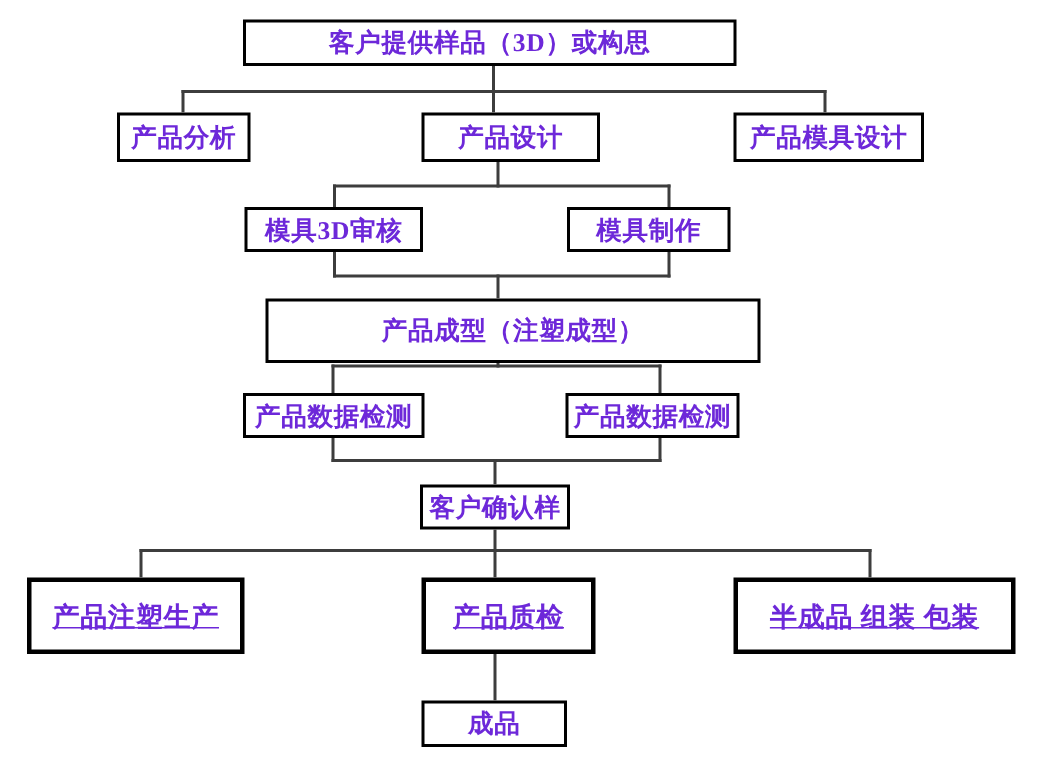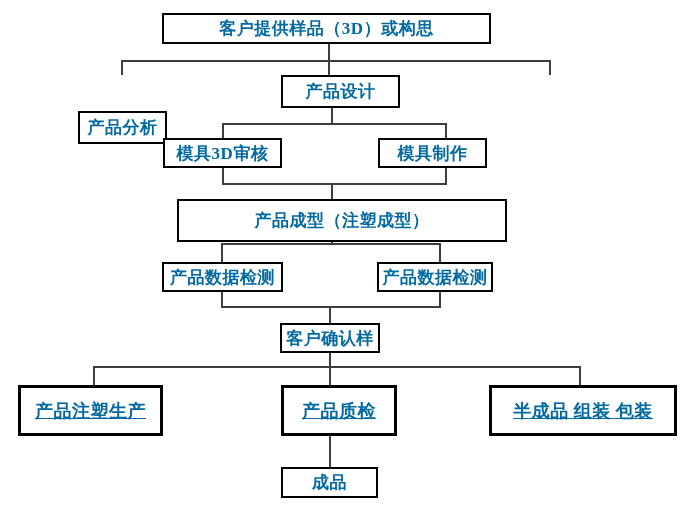--- a/index.html
+++ b/index.html
@@ -9,38 +9,38 @@
     height: 510px;
     background: #ffffff;
     font-family: "Liberation Serif", "DejaVu Serif", serif;
     overflow: hidden;
   }
   .node {
     position: absolute;
     box-sizing: border-box;
     border: 2px solid #000000;
     background: #ffffff;
-    color: #0369a1;
+    color: #6d28d9;
     font-weight: bold;
     font-size: 17px;
     display: flex;
     align-items: center;
     justify-content: center;
     text-align: center;
     white-space: nowrap;
     letter-spacing: 0.5px;
   }
   .node.thick { border-width: 3px; font-size: 18px; text-decoration: underline; }
   .ln { position: absolute; background: #3d3d3d; }
   .hl { height: 2px; }
   .vl { width: 2px; }
 
   
   #n-provide       { left:162px; top:13px;  width:329px; height:31px; }
-  #n-analysis      { left:78px;  top:75px;  width:89px;  height:33px;margin-top:36px; }
+  #n-analysis      { left:78px;  top:75px;  width:89px;  height:33px; }
   #n-design        { left:281px; top:75px;  width:119px;  height:33px; }
   #n-mold-design   { left:489px; top:75px;  width:127px; height:33px; }
   #n-mold-review   { left:163px; top:138px; width:119px; height:30px; }
   #n-mold-making   { left:378px; top:138px; width:109px; height:30px; }
   #n-molding       { left:177px; top:199px; width:330px; height:43px; }
   #n-data-test     { left:162px; top:262px; width:121px; height:30px; }
   #n-func-assembly { left:377px; top:262px; width:116px; height:30px; }
   #n-confirm       { left:280px; top:323px; width:100px; height:30px; }
   #n-injection     { left:18px;  top:385px; width:145px; height:51px; }
   #n-qc            { left:281px; top:385px; width:116px;  height:51px; }
@@ -81,20 +81,21 @@
   <div class="ln hl" style="left:93px; top:366px; width:488px;"></div>
   <div class="ln vl" style="left:93px; top:366px; height:19px;"></div>
   <div class="ln vl" style="left:329px; top:366px; height:19px;"></div>
   <div class="ln vl" style="left:579px; top:366px; height:19px;"></div>
 
   <div class="ln vl" style="left:329px; top:436px; height:31px;"></div>
 
   <div class="node" id="n-provide">客户提供样品（3D）或构思</div>
   <div class="node" id="n-analysis">产品分析</div>
   <div class="node" id="n-design">产品设计</div>
+  <div class="node" id="n-mold-design">产品模具设计</div>
   <div class="node" id="n-mold-review">模具3D审核</div>
   <div class="node" id="n-mold-making">模具制作</div>
   <div class="node" id="n-molding">产品成型（注塑成型）</div>
   <div class="node" id="n-data-test">产品数据检测</div>
   <div class="node" id="n-func-assembly">产品数据检测</div>
   <div class="node" id="n-confirm">客户确认样</div>
   <div class="node thick" id="n-injection">产品注塑生产</div>
   <div class="node thick" id="n-qc">产品质检</div>
   <div class="node thick" id="n-semi">半成品 组装 包装</div>
   <div class="node" id="n-finished">成品</div>

